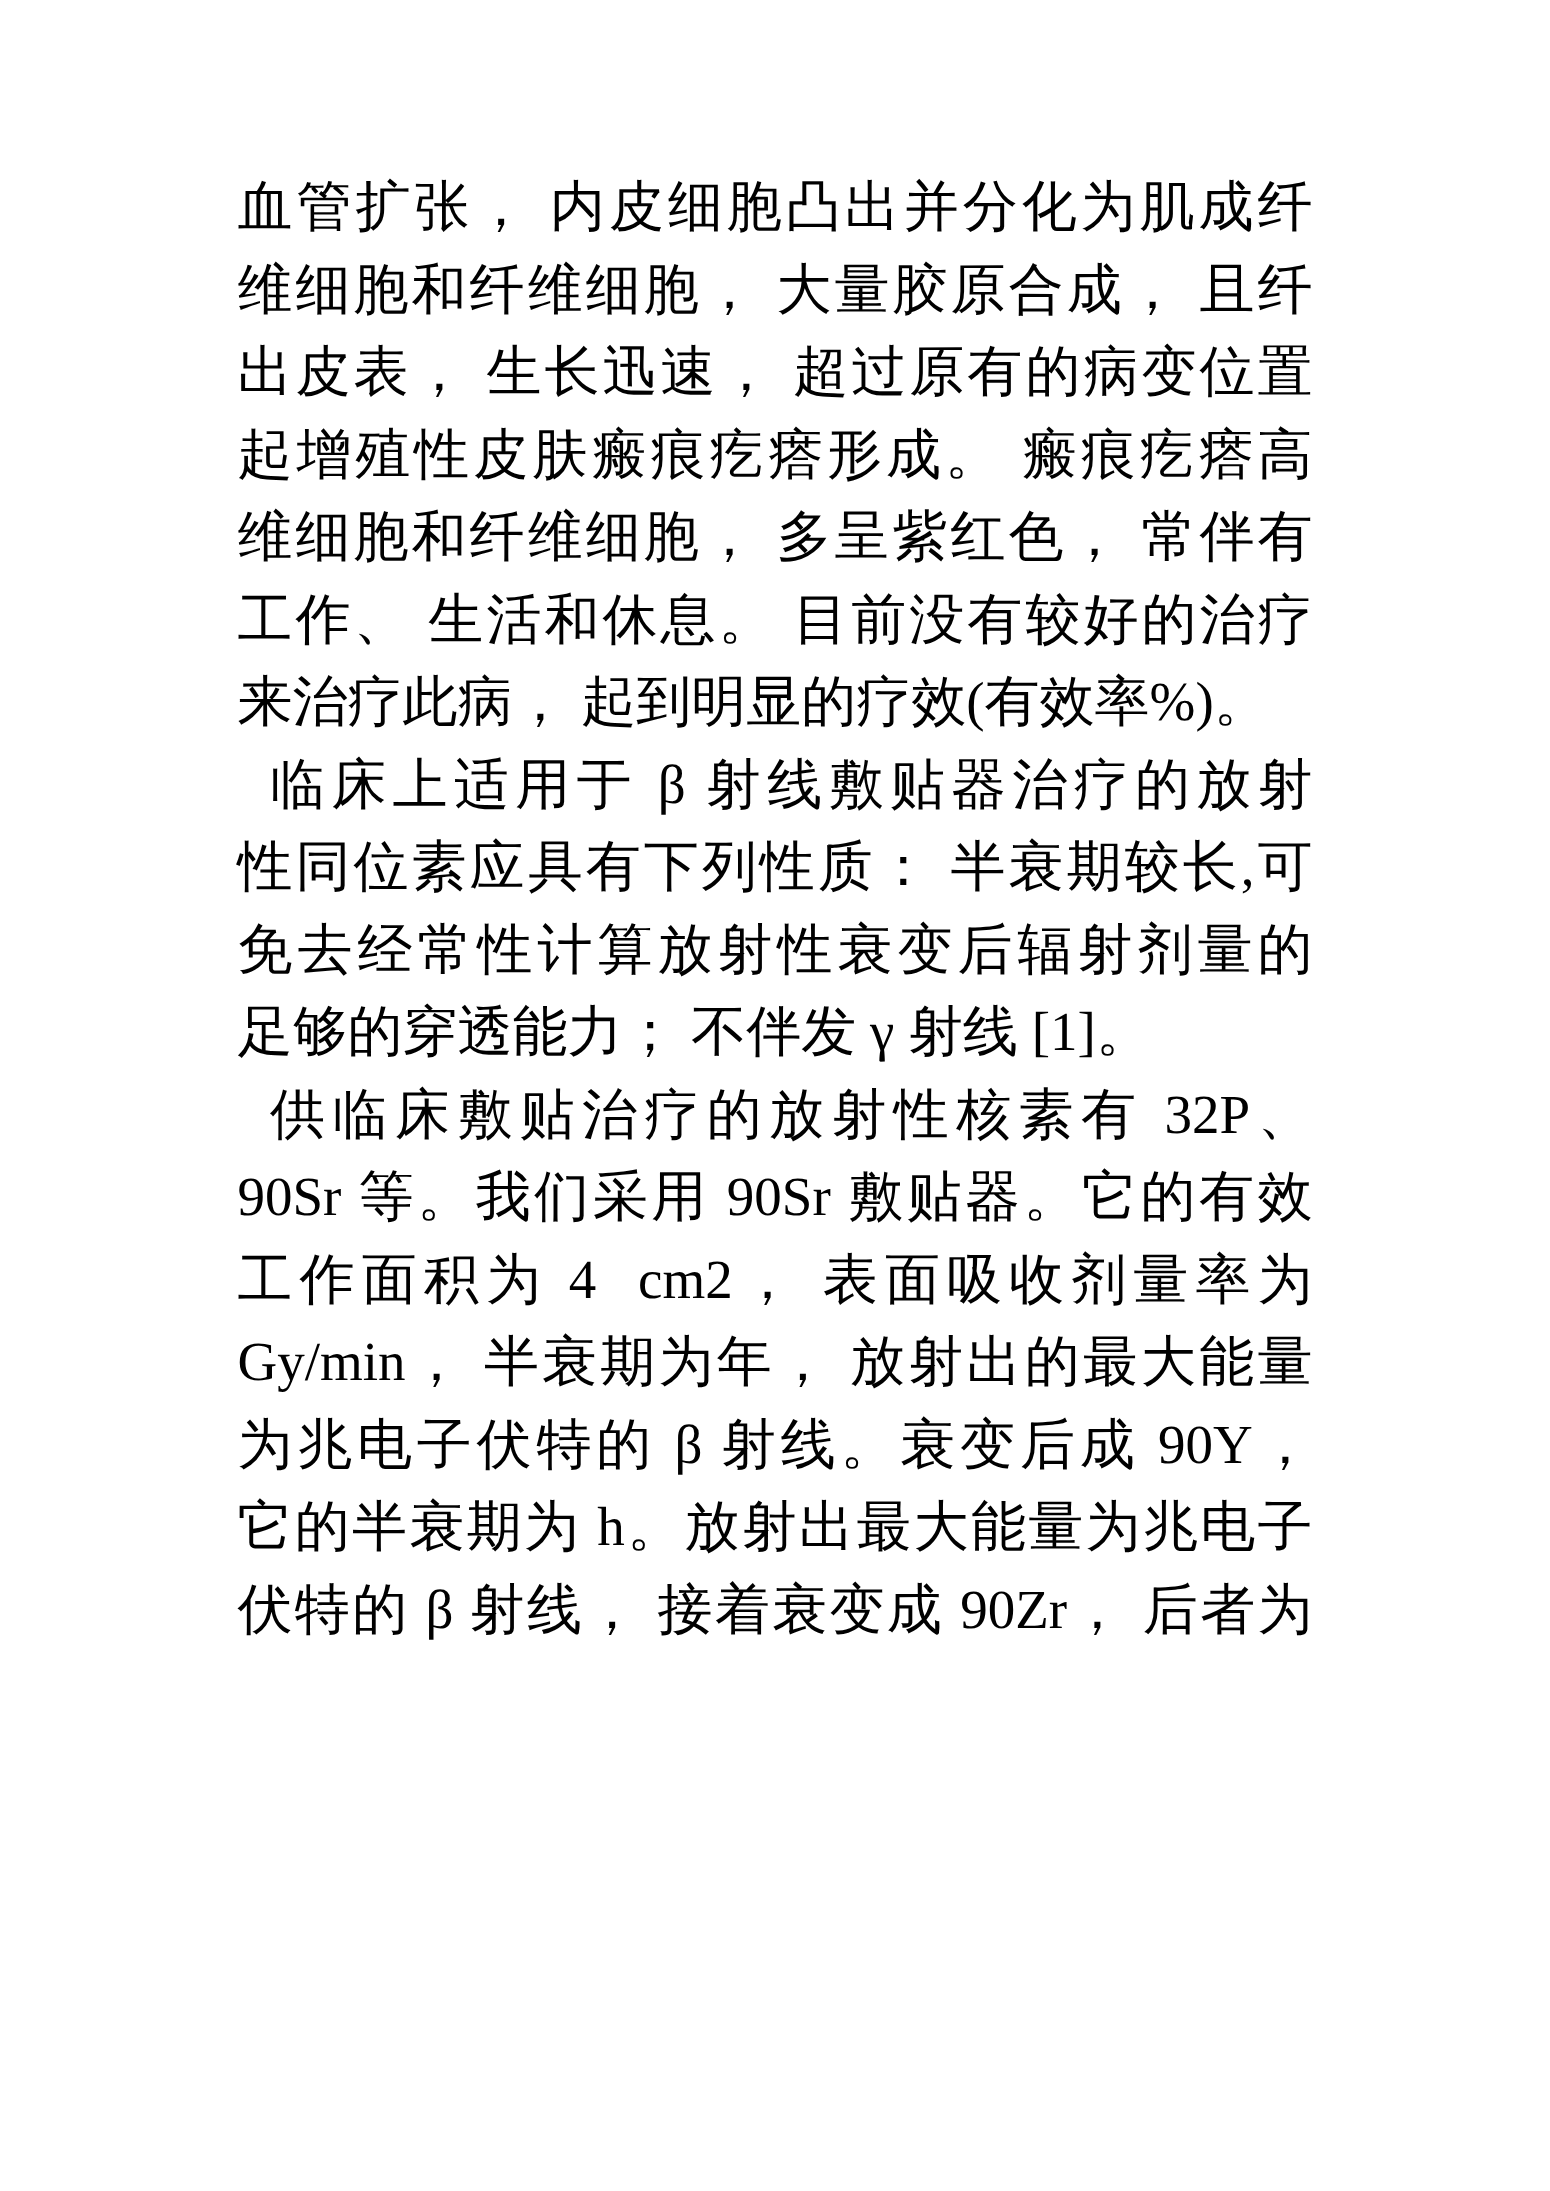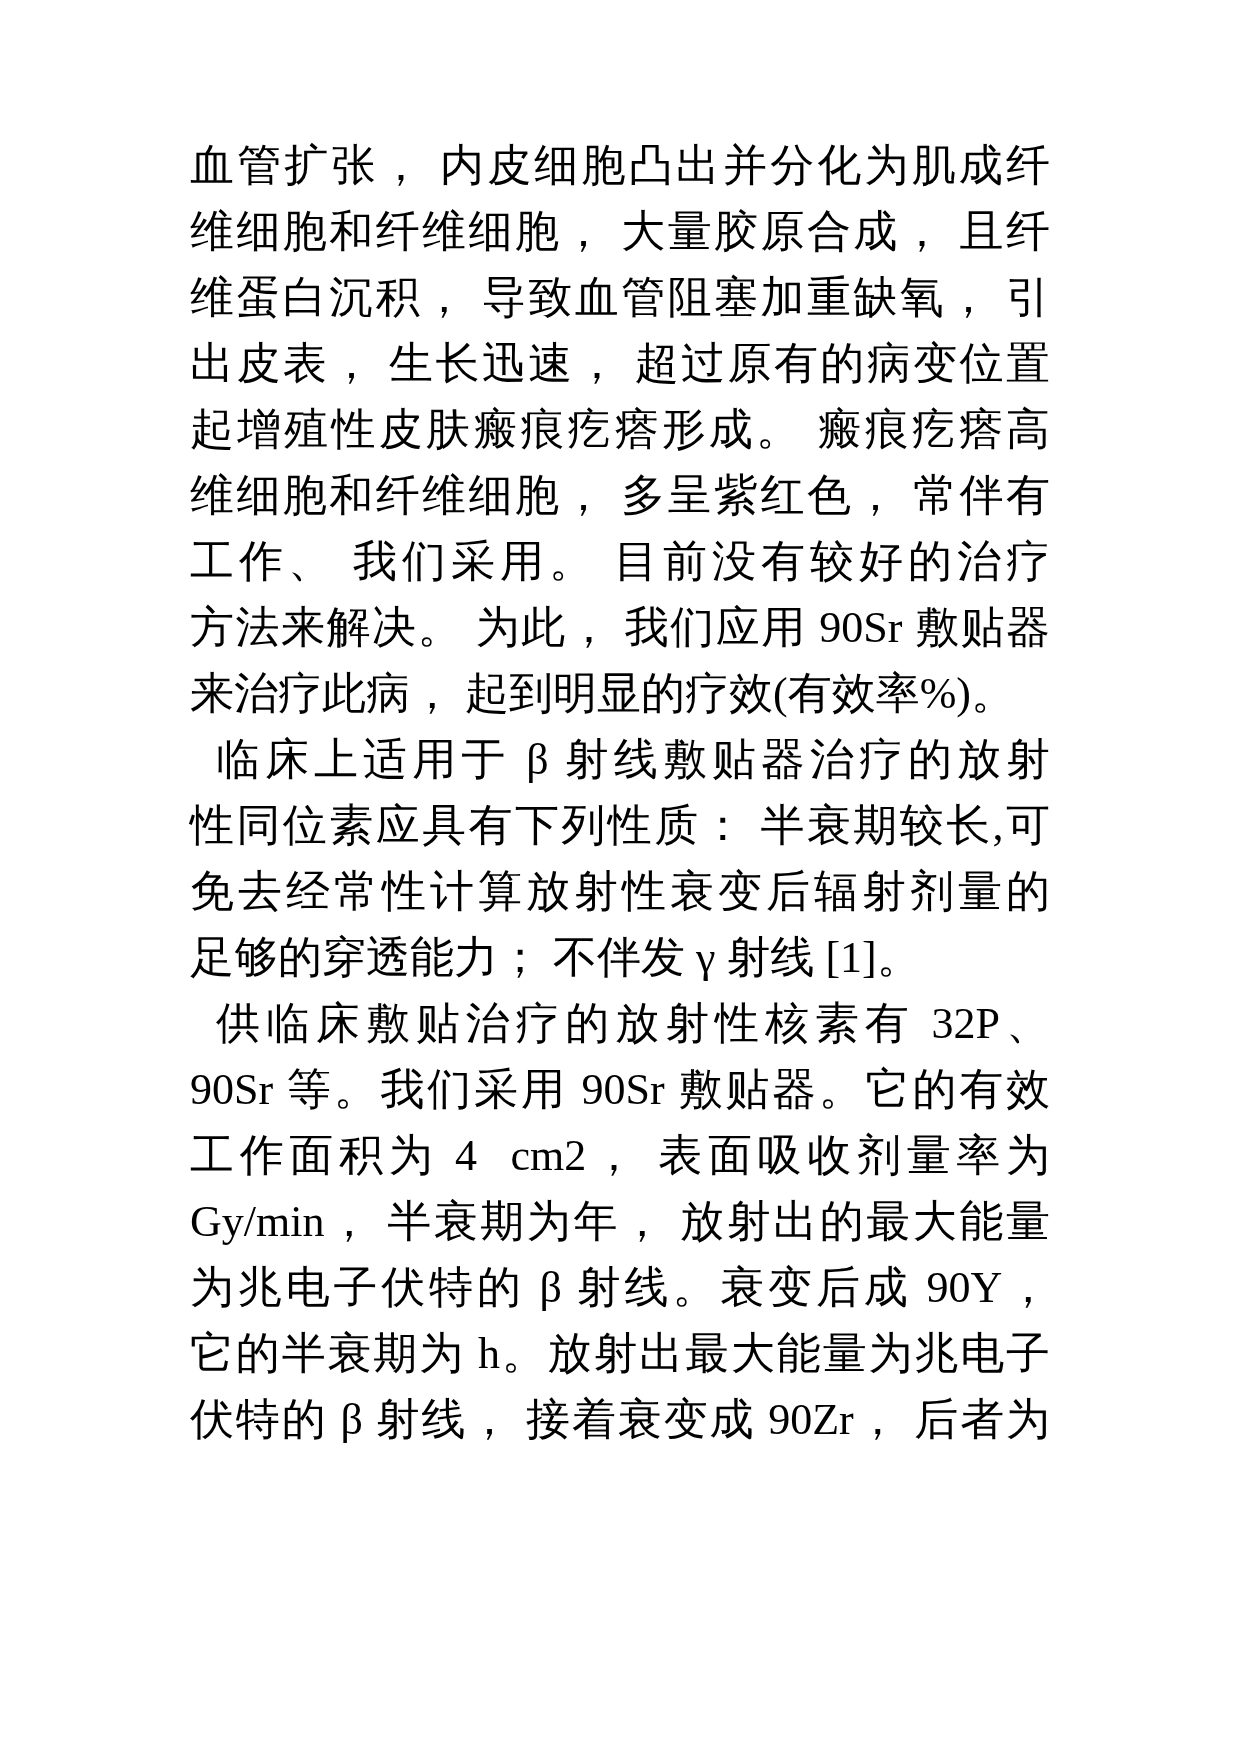--- a/index.html
+++ b/index.html
@@ -44,26 +44,24 @@
   }
 </style>
 </head>
 <body>
 
 <div class="page">
   <div class="doc">
       <div class="para">
         <div class="line">血管扩张， 内皮细胞凸出并分化为肌成纤</div>
         <div class="line">维细胞和纤维细胞， 大量胶原合成， 且纤</div>
-        <div class="line">维蛋白沉积， 导致血管阻塞加重缺氧， 引</div>
         <div class="line">出皮表， 生长迅速， 超过原有的病变位置</div>
         <div class="line">起增殖性皮肤瘢痕疙瘩形成。 瘢痕疙瘩高</div>
         <div class="line">维细胞和纤维细胞， 多呈紫红色， 常伴有</div>
-        <div class="line">工作、 我们采用。 目前没有较好的治疗</div>
-        <div class="line">方法来解决。 为此， 我们应用 90Sr 敷贴器</div>
+        <div class="line">工作、 生活和休息。 目前没有较好的治疗</div>
         <div class="line no-justify">来治疗此病， 起到明显的疗效(有效率%)。</div>
       </div>
       <div class="para">
         <div class="line indent">临床上适用于 β 射线敷贴器治疗的放射</div>
         <div class="line">性同位素应具有下列性质： 半衰期较长,可</div>
         <div class="line">免去经常性计算放射性衰变后辐射剂量的</div>
         <div class="line no-justify">足够的穿透能力； 不伴发 γ 射线 [1]。</div>
       </div>
       <div class="para">
         <div class="line indent">供临床敷贴治疗的放射性核素有 32P、</div>

